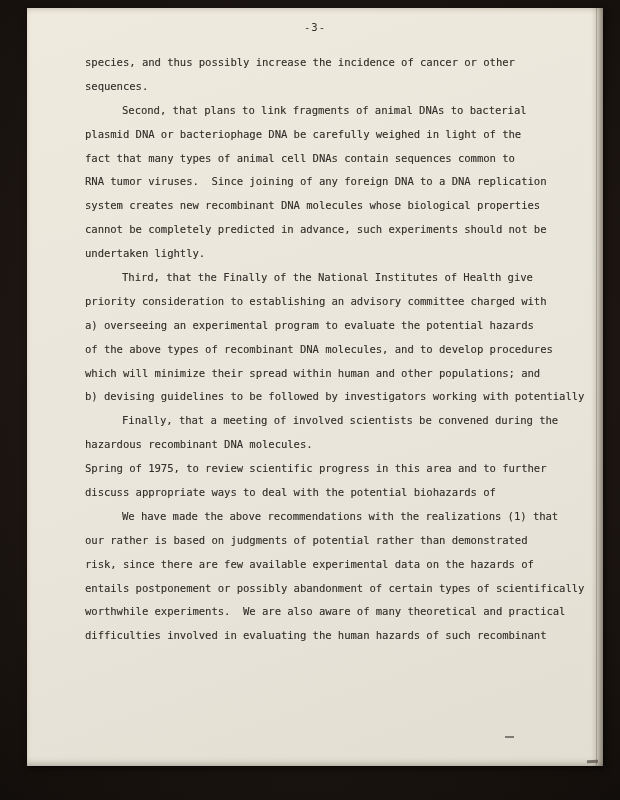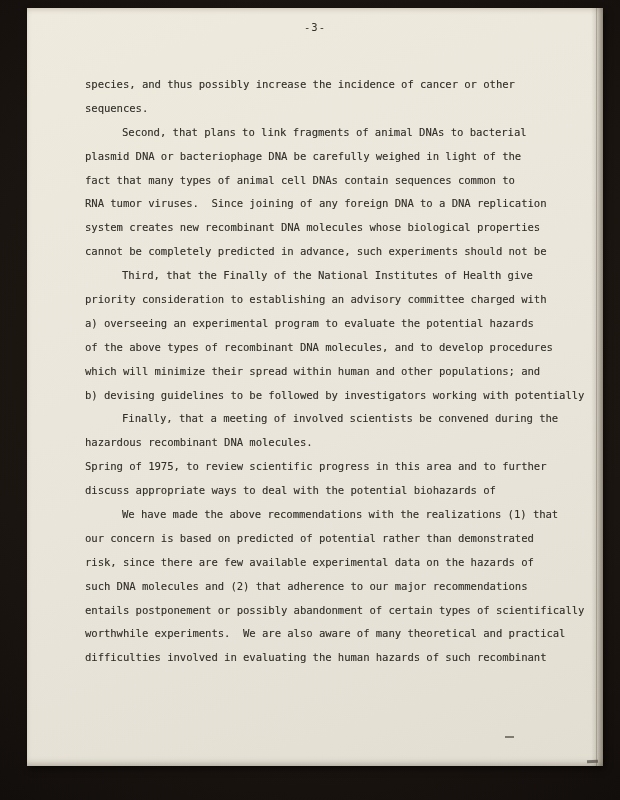--- a/index.html
+++ b/index.html
@@ -28,21 +28,21 @@
       2px 3px 6px rgba(0, 0, 0, 0.55);
   }
   .page-number {
     padding-top: 13px;
     text-align: center;
     font-size: 10.5px;
     letter-spacing: 1px;
     color: var(--color-ink, #33302b);
   }
   .content {
-    margin-top: 40px;
+    margin-top: 18px;
     padding-left: 58px;
     padding-right: 10px;
   }
   .line {
     white-space: pre;
     font-size: 10.5px;
     line-height: 23.9px;
     height: 23.9px;
     color: var(--color-ink, #33302b);
     text-shadow: 0.25px 0.25px 0 rgba(50, 45, 40, 0.35);
@@ -95,34 +95,34 @@
   <div class="page-number">-3-</div>
   <div class="content">
       <div class="line">species, and thus possibly increase the incidence of cancer or other</div>
       <div class="line">sequences.</div>
       <div class="line indent">Second, that plans to link fragments of animal DNAs to bacterial</div>
       <div class="line">plasmid DNA or bacteriophage DNA be carefully weighed in light of the</div>
       <div class="line">fact that many types of animal cell DNAs contain sequences common to</div>
       <div class="line">RNA tumor viruses.  Since joining of any foreign DNA to a DNA replication</div>
       <div class="line">system creates new recombinant DNA molecules whose biological properties</div>
       <div class="line">cannot be completely predicted in advance, such experiments should not be</div>
+      <div class="line">undertaken lightly.</div>
       <div class="line indent">Third, that the Finally of the National Institutes of Health give</div>
       <div class="line">priority consideration to establishing an advisory committee charged with</div>
       <div class="line">a) overseeing an experimental program to evaluate the potential hazards</div>
       <div class="line">of the above types of recombinant DNA molecules, and to develop procedures</div>
       <div class="line">which will minimize their spread within human and other populations; and</div>
       <div class="line">b) devising guidelines to be followed by investigators working with potentially</div>
       <div class="line indent">Finally, that a meeting of involved scientists be convened during the</div>
       <div class="line">hazardous recombinant DNA molecules.</div>
       <div class="line">Spring of 1975, to review scientific progress in this area and to further</div>
       <div class="line">discuss appropriate ways to deal with the potential biohazards of</div>
       <div class="line indent">We have made the above recommendations with the realizations (1) that</div>
-      <div class="line">our concern is based on predicted of potential rather than demonstrated</div>
+      <div class="line">our rather is based on judgments of potential rather than demonstrated</div>
       <div class="line">risk, since there are few available experimental data on the hazards of</div>
-      <div class="line">such DNA molecules and (2) that adherence to our major recommendations</div>
       <div class="line">entails postponement or possibly abandonment of certain types of scientifically</div>
       <div class="line">worthwhile experiments.  We are also aware of many theoretical and practical</div>
       <div class="line">difficulties involved in evaluating the human hazards of such recombinant</div>
     </div>
   <div class="stray-mark mark-1"></div>
   <div class="stray-mark mark-2"></div>
   <div class="page-edge"></div>
 </div>
 
 </body></html>

